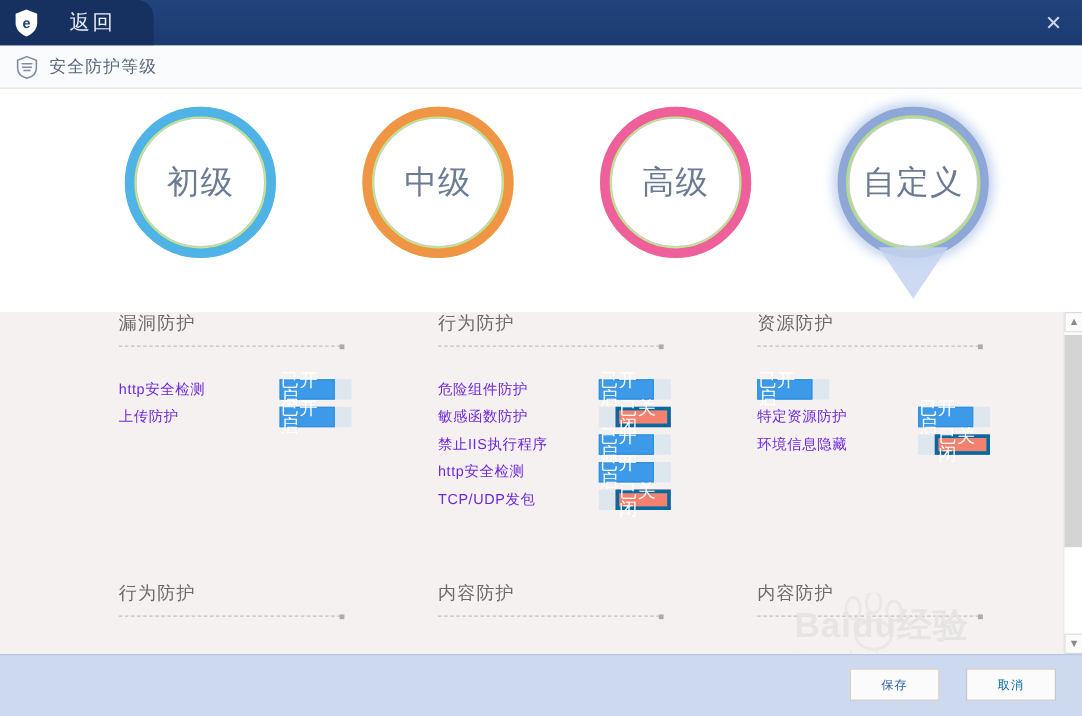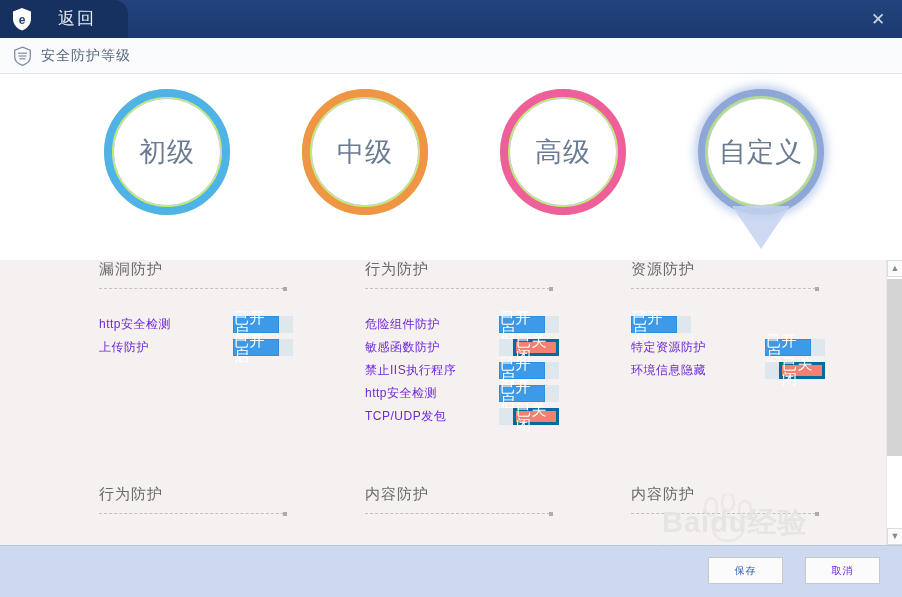--- a/index.html
+++ b/index.html
@@ -201,21 +201,21 @@
   }
   .btn {
     position: absolute; top: 11px;
     width: 75px; height: 27px;
     background: #fbfbfb;
     border: 1px solid #c8c8c8;
     display: flex; align-items: center; justify-content: center;
     font-size: 10px; letter-spacing: 1px;
   }
   .btn.save   { right: 119px; color: #2a5fa8; }
-  .btn.cancel { right: 22px;  color: #6d28d9; }
+  .btn.cancel { right: 22px;  color: #0369a1; }
 
   
   .watermark {
     position: absolute; left: 662px; top: 508px;
     width: 220px; pointer-events: none;
     color: #e7e4e4; font-size: 29px; font-weight: bold;
     letter-spacing: 1px; line-height: 1;
     user-select: none;
   }
   .watermark .wm-sub {

